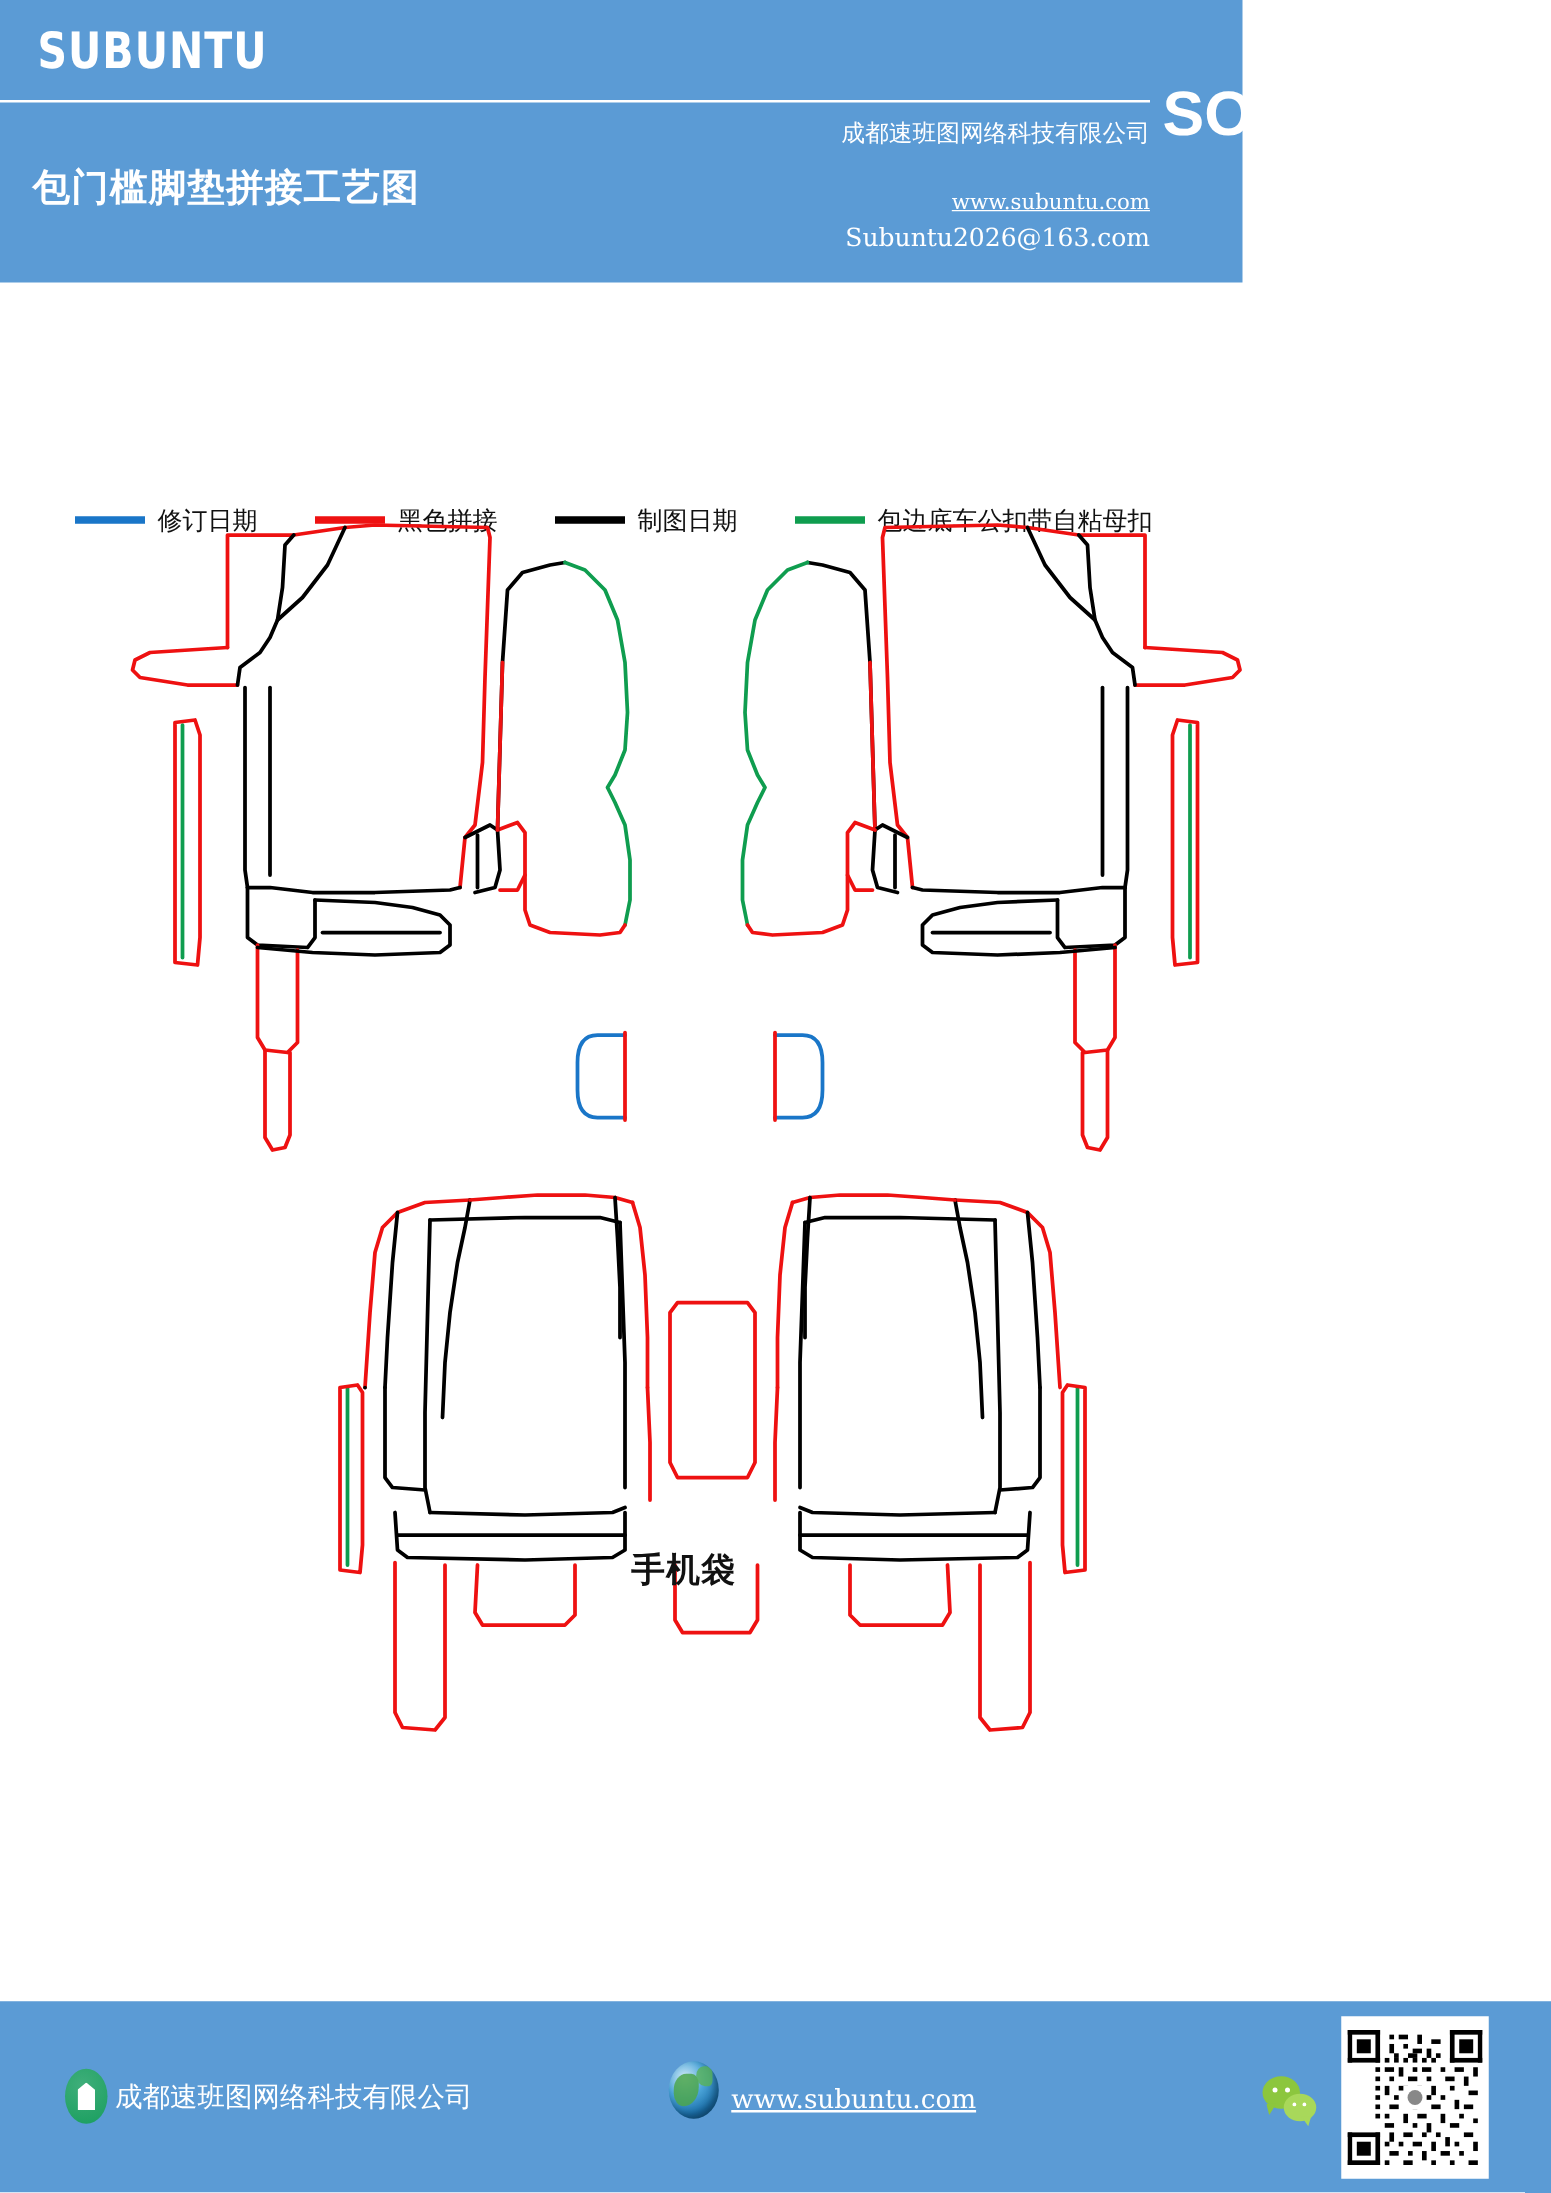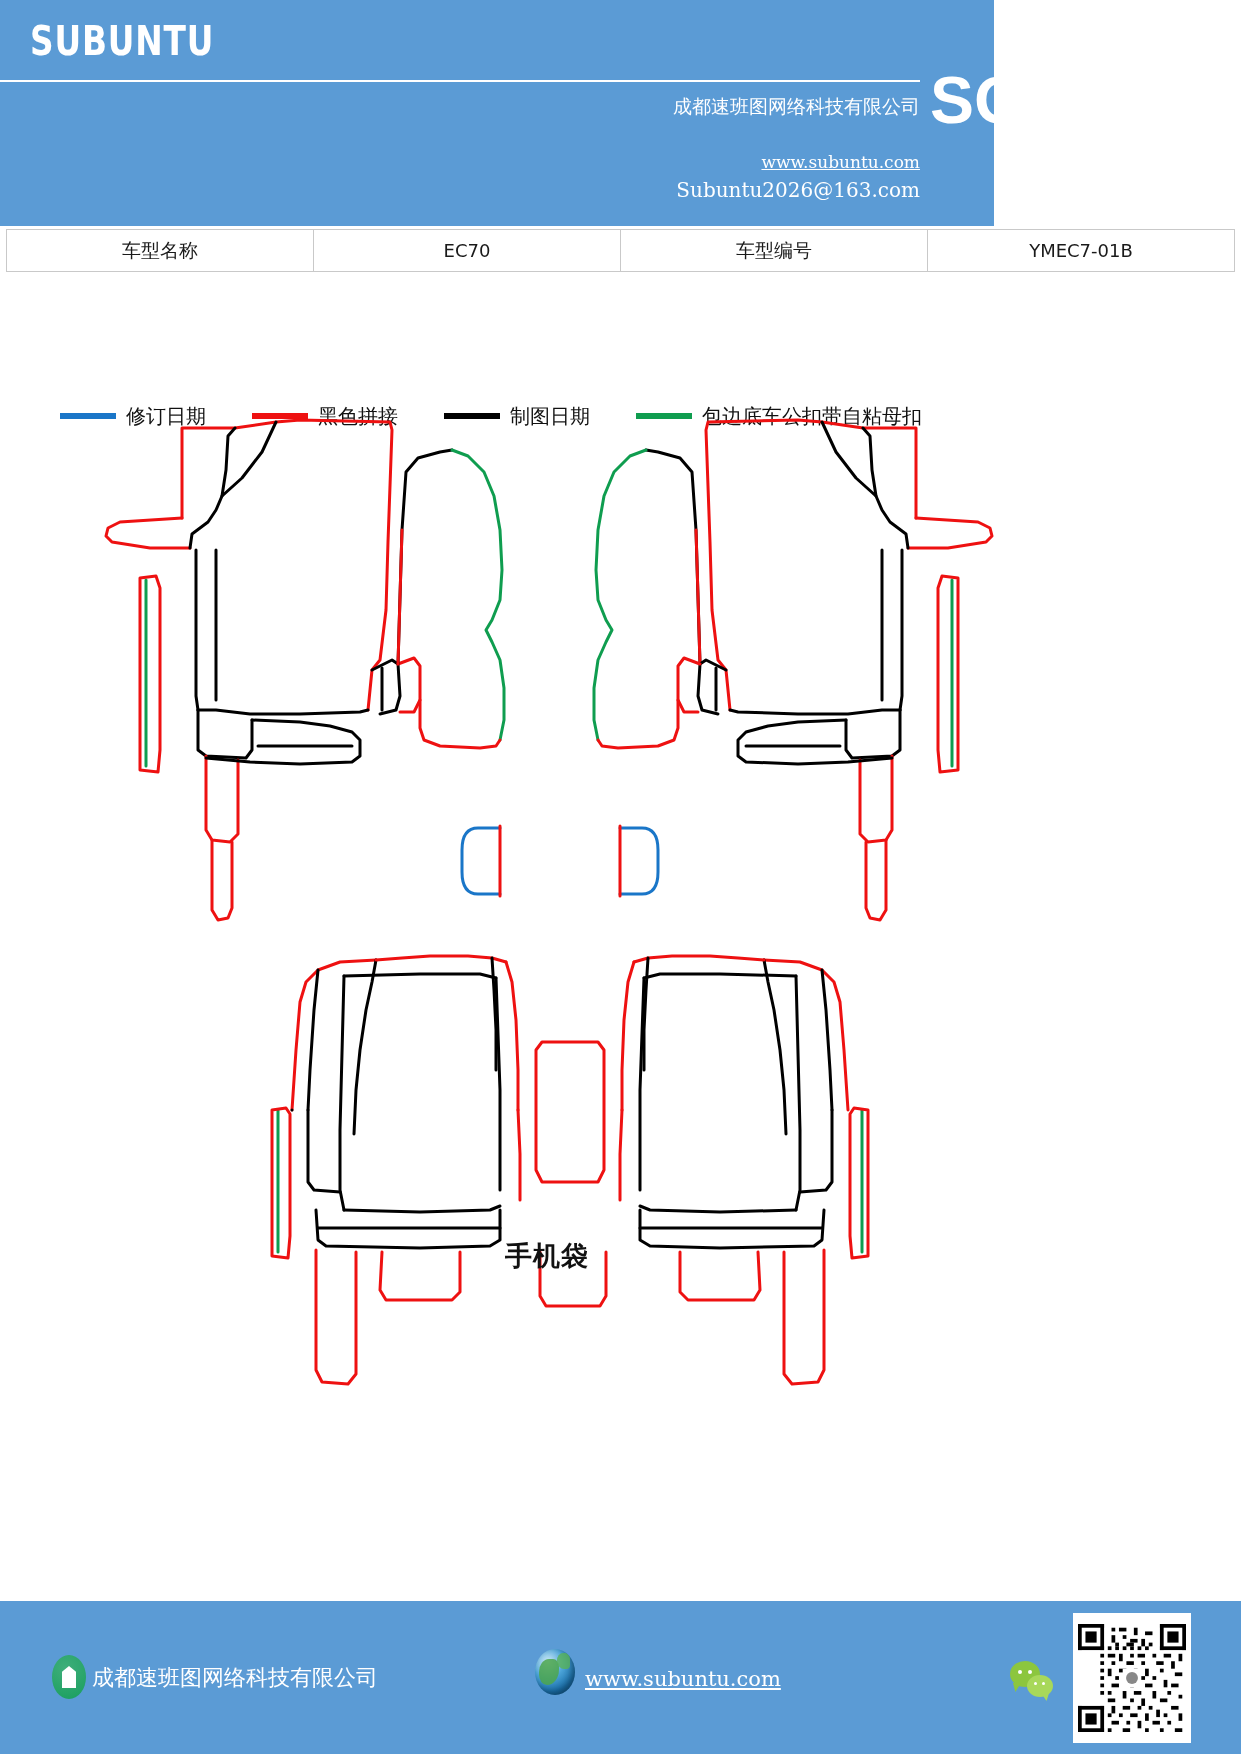--- a/index.html
+++ b/index.html
@@ -77,21 +77,21 @@
     text-align: right;
     font-family: "DejaVu Serif", serif;
     font-size: 20px;
     color: #ffffff;
   }
   .sop-badge {
     position: absolute;
     left: 930px; top: 62px;
     font-family: "Liberation Sans", sans-serif;
     font-weight: bold;
-    font-size: 66px;
+    font-size: 50px;
     color: #ffffff;
     letter-spacing: 0px;
   }
 
   
   .info-table {
     position: absolute;
     left: 6px; top: 229px;
     width: 1229px;
     border-collapse: collapse;
@@ -278,34 +278,29 @@
     padding: 5px;
     box-sizing: border-box;
   }
 </style>
 </head>
 <body>
 
 <div class="header">
   <div class="brand">SUBUNTU</div>
   <div class="header-rule"></div>
+  <div class="doc-title">包门槛脚垫拼接工艺图</div>
   <div class="company-cn">成都速班图网络科技有限公司</div>
   <div class="site-link">www.subuntu.com</div>
   <div class="email-link">Subuntu2026@163.com</div>
   <div class="sop-badge">SOP</div>
 </div>
 
 <table class="info-table">
   <tbody>
-    <tr>
-      <td>车型名称</td>
-      <td class="val">EC70</td>
-      <td>车型编号</td>
-      <td class="val">YMEC7-01B</td>
-    </tr>
   </tbody>
 </table>
 
 <div class="legend">
   <div class="legend-item">
     <span class="legend-swatch" style="background:#1a76c8"></span>
     <span class="legend-label">修订日期</span>
   </div>
   <div class="legend-item">
     <span class="legend-swatch" style="background:#ee1111"></span>

